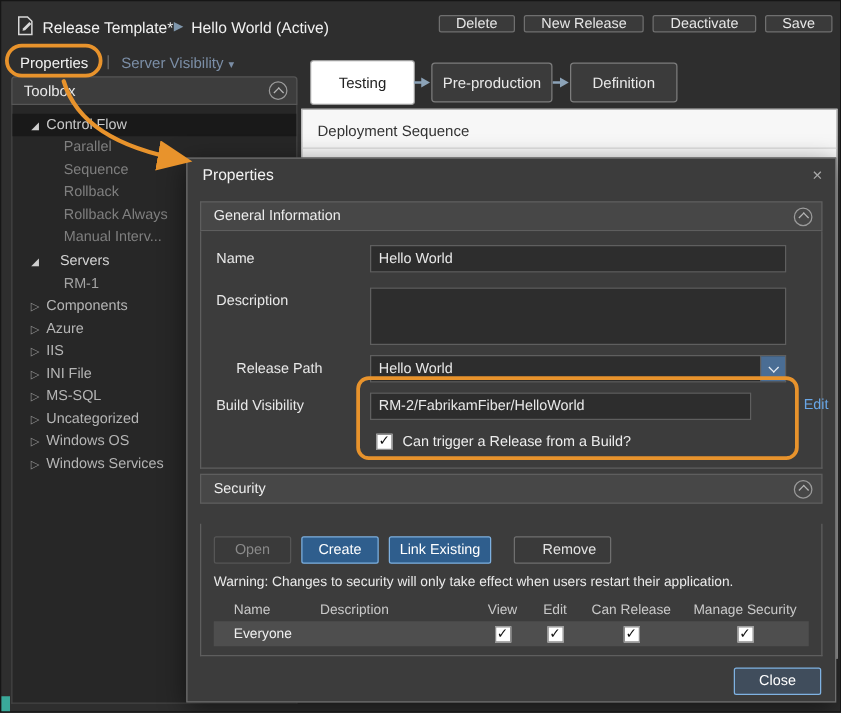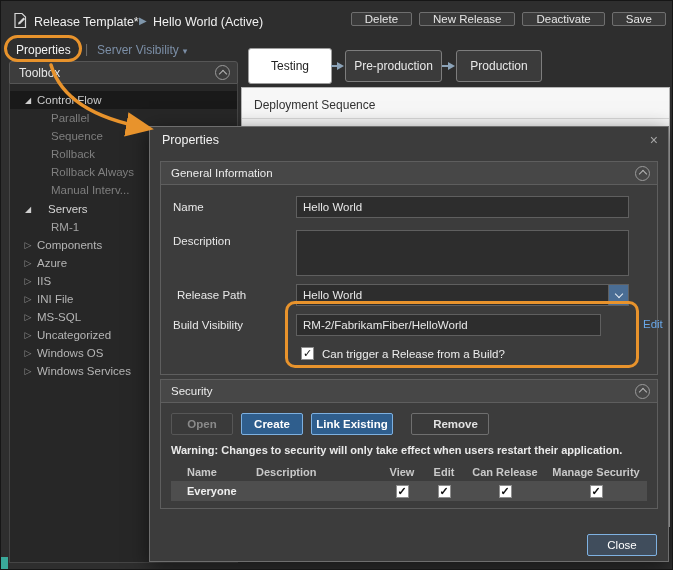--- a/index.html
+++ b/index.html
@@ -56,21 +56,21 @@
   .dialog { position:absolute; left:148px; top:125px; width:520px; height:436px; background:#3c3c3c;
             border:1px solid #6e6e6e; box-shadow:0 5px 20px rgba(0,0,0,.55); z-index:5; }
   .dlg-titlebar { position:absolute; left:0; top:0; width:100%; height:26px; display:flex; align-items:center; }
   .dlg-title { font-size:12.5px; color:#f2f2f2; padding-left:12px; flex:1; }
   .dlg-close { color:#a8a8a8; font-size:14px; padding-right:10px; }
   .section-head { position:absolute; left:10px; width:498px; height:24px; background:#474747; border:1px solid #5e5e5e;
                   display:flex; align-items:center; }
   .section-head .sec-label { font-size:11.5px; color:#ececec; padding-left:10px; flex:1; }
   .section-body { position:absolute; left:10px; width:498px; background:#3c3c3c; border:1px solid #5e5e5e; border-top:none; }
   .gi-head { top:34px; } .gi-body { top:58px; height:190px; }
-  .sec-head2 { top:252px; } .sec-body2 { top:276px; height:106px;font-weight:bold; }
+  .sec-head2 { top:252px; } .sec-body2 { top:292px; height:106px; }
   .fld-label { position:absolute; font-size:11.5px; color:#e8e8e8; }
   .txt { position:absolute; background:#2d2d2d; border:1px solid #5f5f5f; color:#e8e8e8; font-size:11.5px;
          font-family:"Liberation Sans", sans-serif; padding:0 6px; height:22px; }
   textarea.txt { resize:none; padding:3px 6px; }
   .combo { position:absolute; left:135px; top:99px; width:333px; height:22px; background:#2d2d2d; border:1px solid #5f5f5f;
            display:flex; align-items:center; }
   .combo-value { flex:1; font-size:11.5px; color:#e8e8e8; padding-left:6px; }
   .combo-btn { width:20px; height:100%; background:#4a6d94; border-left:1px solid #5f5f5f;
                display:flex; align-items:center; justify-content:center; }
   .chev-dn { width:6px; height:6px; border-right:1.6px solid #e8eef5; border-bottom:1.6px solid #e8eef5;
@@ -205,40 +205,40 @@
   <div class="stage-tab active">Testing</div>
   <svg class="flow-arrow a1" width="14" height="10">
       <line x1="0" y1="5" x2="7" y2="5" stroke="#8ca3b8" stroke-width="2"></line>
       <path d="M6,1 L13,5 L6,9 z" fill="#8ca3b8"></path>
     </svg>
   <div class="stage-tab t2">Pre-production</div>
   <svg class="flow-arrow a2" width="14" height="10">
       <line x1="0" y1="5" x2="7" y2="5" stroke="#8ca3b8" stroke-width="2"></line>
       <path d="M6,1 L13,5 L6,9 z" fill="#8ca3b8"></path>
     </svg>
-  <div class="stage-tab t3">Production</div>
+  <div class="stage-tab t3">Definition</div>
 
   <div class="dialog">
     <div class="dlg-titlebar">
       <span class="dlg-title">Properties</span>
       <span class="dlg-close">×</span>
     </div>
 
     <div class="section-head gi-head">
       <span class="sec-label">General Information</span>
       <span class="circle-chev">
           <span class="chev-up"></span>
         </span>
     </div>
     <div class="section-body gi-body">
       <span class="fld-label" style="left:12px;top:16px">Name</span>
       <input class="txt" style="left: 135px; top: 11px; width: 333px;" value="Hello World">
       <span class="fld-label" style="left:12px;top:50px">Description</span>
       <textarea class="txt" style="left: 135px; top: 45px; width: 333px; height: 46px;"></textarea>
-      <span class="fld-label" style="left:16px;top:104px">Release Path</span>
+      <span class="fld-label" style="left:28px;top:104px">Release Path</span>
       <div class="combo">
         <span class="combo-value">Hello World</span>
         <span class="combo-btn">
             <span class="chev-dn"></span>
           </span>
       </div>
       <span class="fld-label" style="left:12px;top:134px">Build Visibility</span>
       <input class="txt" style="left: 135px; top: 129px; width: 305px;" value="RM-2/FabrikamFiber/HelloWorld">
       <span class="edit-link">Edit</span>
       <span class="cb trigger-cb">

